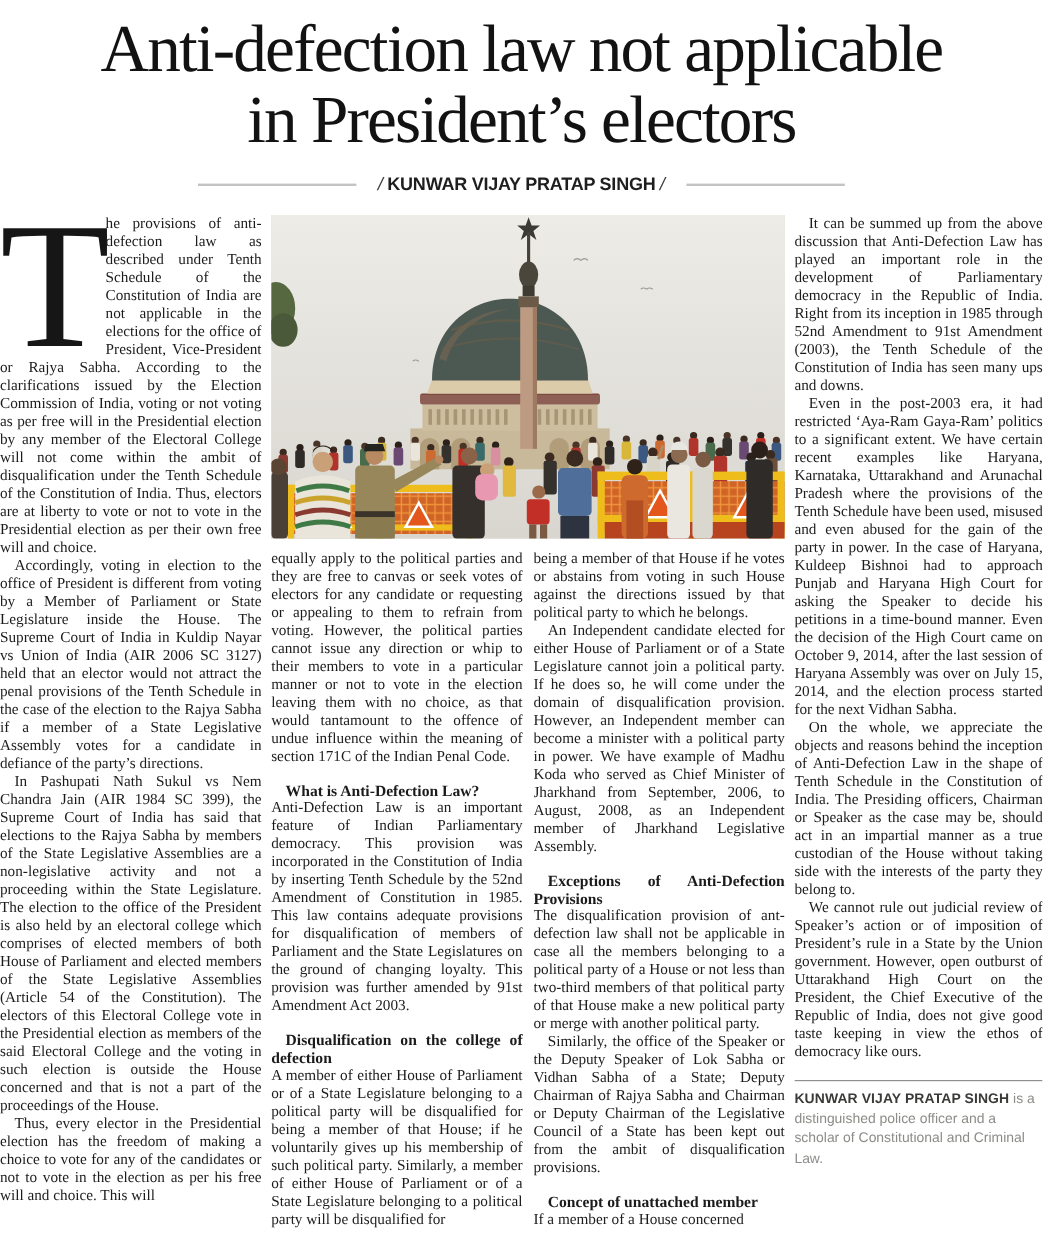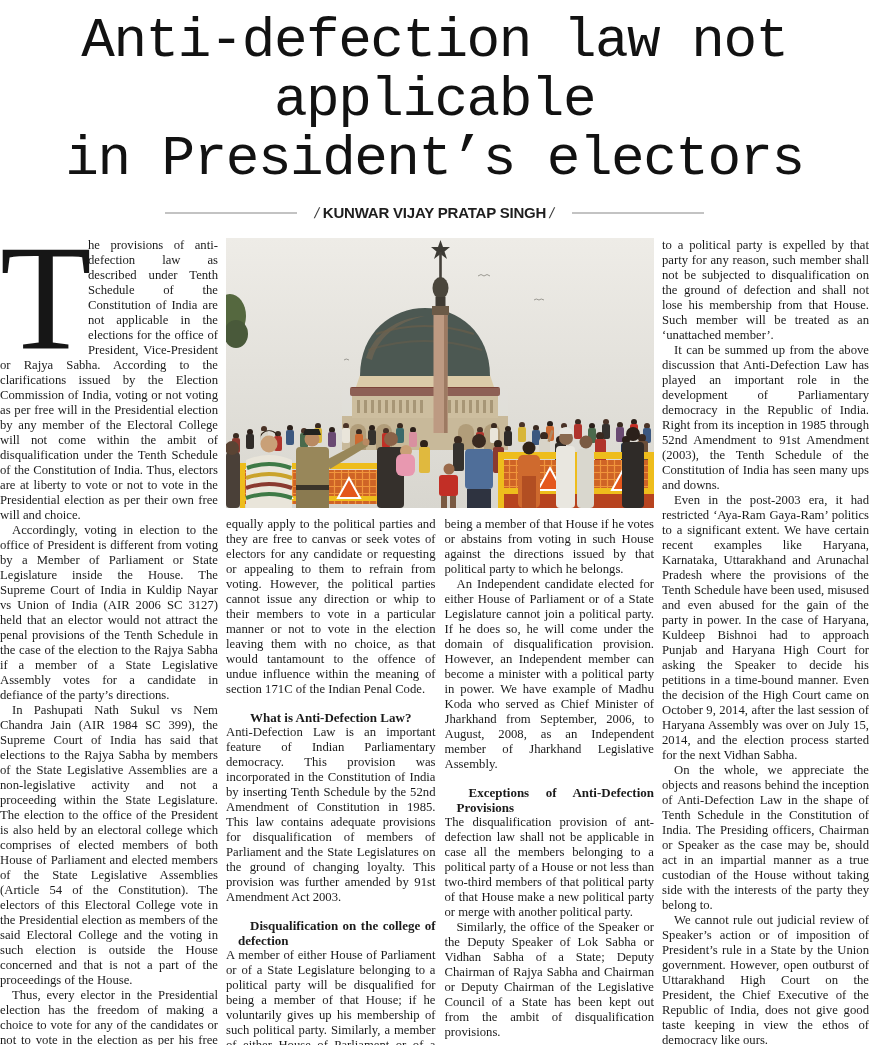--- a/index.html
+++ b/index.html
@@ -1,33 +1,33 @@
 <!DOCTYPE html>
 <html lang="en"><head>
 <meta charset="utf-8">
 <style>
   html,body{margin:0;padding:0;background:#ffffff;}
   .page{position:relative;width:869px;height:1045px;background:#ffffff;overflow:hidden;
         font-family:"Liberation Serif",serif;color:#1b1b1b;}
   
   .hd{padding-top:12px;text-align:center;}
-  .headline{margin:0;font-family:Liberation Mono, monospace;font-weight:400;color:#121212;
+  .headline{margin:0;font-family:Liberation Serif, serif;font-weight:400;color:#121212;
             font-size:56px;line-height:59px;letter-spacing:-1.5px;}
   .byline-row{display:flex;align-items:center;justify-content:center;margin-top:15px;}
   .byrule{width:132px;height:2px;background:#c3c3c3;}
   .byline-text{font-family:"Liberation Sans",sans-serif;font-weight:700;font-size:15px;
                letter-spacing:-0.2px;color:#1e1e1e;margin:0 14px;white-space:nowrap;}
   .slash{font-weight:400;color:#3a3a3a;padding:0 4px;transform:skewX(-12deg);display:inline-block;}
   
   .body-grid{display:grid;grid-template-columns:218px 428px 207px;column-gap:8px;
              margin-top:17px;height:856px;overflow:hidden;}
   .col{font-size:12.7px;line-height:15px;text-align:justify;overflow:hidden;}
   .col p{margin:0;text-indent:12px;}
   .col p.cont,.col p.first{text-indent:0;}
-  .col h3{margin:13px 0 0 12px;font-size:13px;line-height:15px;font-weight:700;text-indent:12px;
+  .col h3{margin:13px 0 0 0;font-size:13px;line-height:15px;font-weight:700;text-indent:12px;
           text-align:justify;}
   .dropcap{float:left;font-family:"Liberation Serif",serif;font-weight:400;color:#161616;
            font-size:150px;line-height:112px;height:116px;width:84px;margin:3px 4px 0 0;
            text-align:left;letter-spacing:-6px;}
   
   .midwrap{display:flex;flex-direction:column;height:100%;align-items:flex-end;}
   .photo{margin:0 0 9px 0;width:428px;height:270px;overflow:hidden;background:#e3e1da;}
   .photo svg{display:block;}
   .midcols{display:grid;grid-template-columns:1fr 1fr;column-gap:9px;flex:1;overflow:hidden;}
   
@@ -385,21 +385,20 @@
           <h3>Exceptions of Anti-Defection Provisions</h3>
           <p class="cont">The disqualification provision of ant-defection law shall not be applicable in case all the members belonging to a political party of a House or not less than two-third members of that political party of that House make a new political party or merge with another political party.</p>
           <p>Similarly, the office of the Speaker or the Deputy Speaker of Lok Sabha or Vidhan Sabha of a State; Deputy Chairman of Rajya Sabha and Chairman or Deputy Chairman of the Legislative Council of a State has been kept out from the ambit of disqualification provisions.</p>
           <h3>Concept of unattached member</h3>
           <p class="cont">If a member of a House concerned</p>
         </div>
       </div>
     </div>
 
     <div class="col">
-      <p class="cont">to a political party is expelled by that party for any reason, such member shall not be subjected to disqualification on the ground of defection and shall not lose his membership from that House. Such member will be treated as an ‘unattached member’.</p>
       <p>It can be summed up from the above discussion that Anti-Defection Law has played an important role in the development of Parliamentary democracy in the Republic of India. Right from its inception in 1985 through 52nd Amendment to 91st Amendment (2003), the Tenth Schedule of the Constitution of India has seen many ups and downs.</p>
       <p>Even in the post-2003 era, it had restricted ‘Aya-Ram Gaya-Ram’ politics to a significant extent. We have certain recent examples like Haryana, Karnataka, Uttarakhand and Arunachal Pradesh where the provisions of the Tenth Schedule have been used, misused and even abused for the gain of the party in power. In the case of Haryana, Kuldeep Bishnoi had to approach Punjab and Haryana High Court for asking the Speaker to decide his petitions in a time-bound manner. Even the decision of the High Court came on October 9, 2014, after the last session of Haryana Assembly was over on July 15, 2014, and the election process started for the next Vidhan Sabha.</p>
       <p>On the whole, we appreciate the objects and reasons behind the inception of Anti-Defection Law in the shape of Tenth Schedule in the Constitution of India. The Presiding officers, Chairman or Speaker as the case may be, should act in an impartial manner as a true custodian of the House without taking side with the interests of the party they belong to.</p>
       <p>We cannot rule out judicial review of Speaker’s action or of imposition of President’s rule in a State by the Union government. However, open outburst of Uttarakhand High Court on the President, the Chief Executive of the Republic of India, does not give good taste keeping in view the ethos of democracy like ours.</p>
       <div class="bio">
         <span class="nm">KUNWAR VIJAY PRATAP SINGH</span><span> is a distinguished police officer and a scholar of Constitutional and Criminal Law.</span>
       </div>
     </div>
 
   </div>

